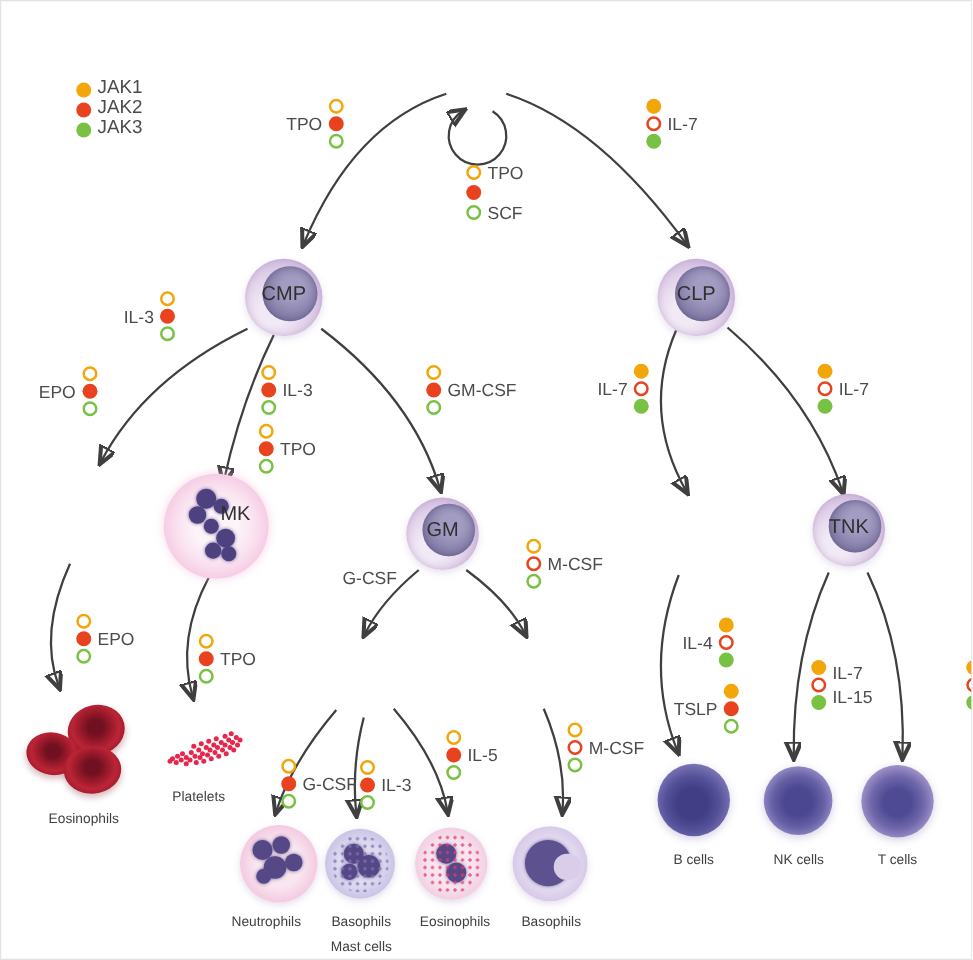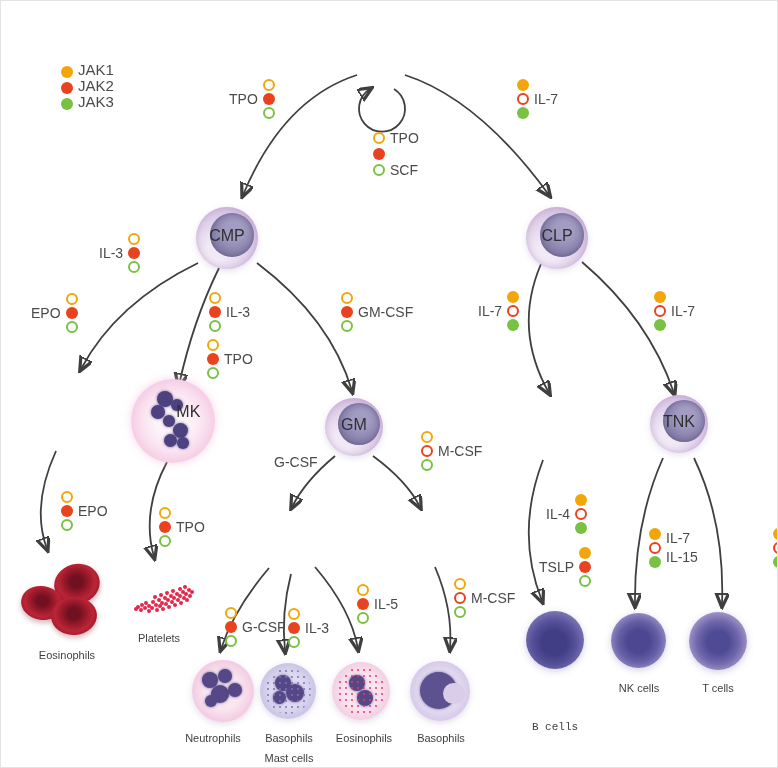--- a/index.html
+++ b/index.html
@@ -399,17 +399,17 @@
 
   <div class="tlabel" style="left:66px;top:644px;">Eosinophils</div>
   <div class="tlabel" style="left:158px;top:627px;">Platelets</div>
   <div class="tlabel" style="left:212px;top:727px;">Neutrophils</div>
   <div class="tlabel" style="left:288px;top:727px;">
     <div>Basophils</div>
     <div>Mast cells</div>
   </div>
   <div class="tlabel" style="left:363px;top:727px;">Eosinophils</div>
   <div class="tlabel" style="left:440px;top:727px;">Basophils</div>
-  <div class="tlabel" style="left:554px;top:716px;font-family:Liberation Mono, monospace;">B cells</div>
+  <div class="tlabel" style="left:554px;top:677px;">B cells</div>
   <div class="tlabel" style="left:638px;top:677px;">NK cells</div>
   <div class="tlabel" style="left:717px;top:677px;">T cells</div>
 
 </div>
 
 </body></html>

